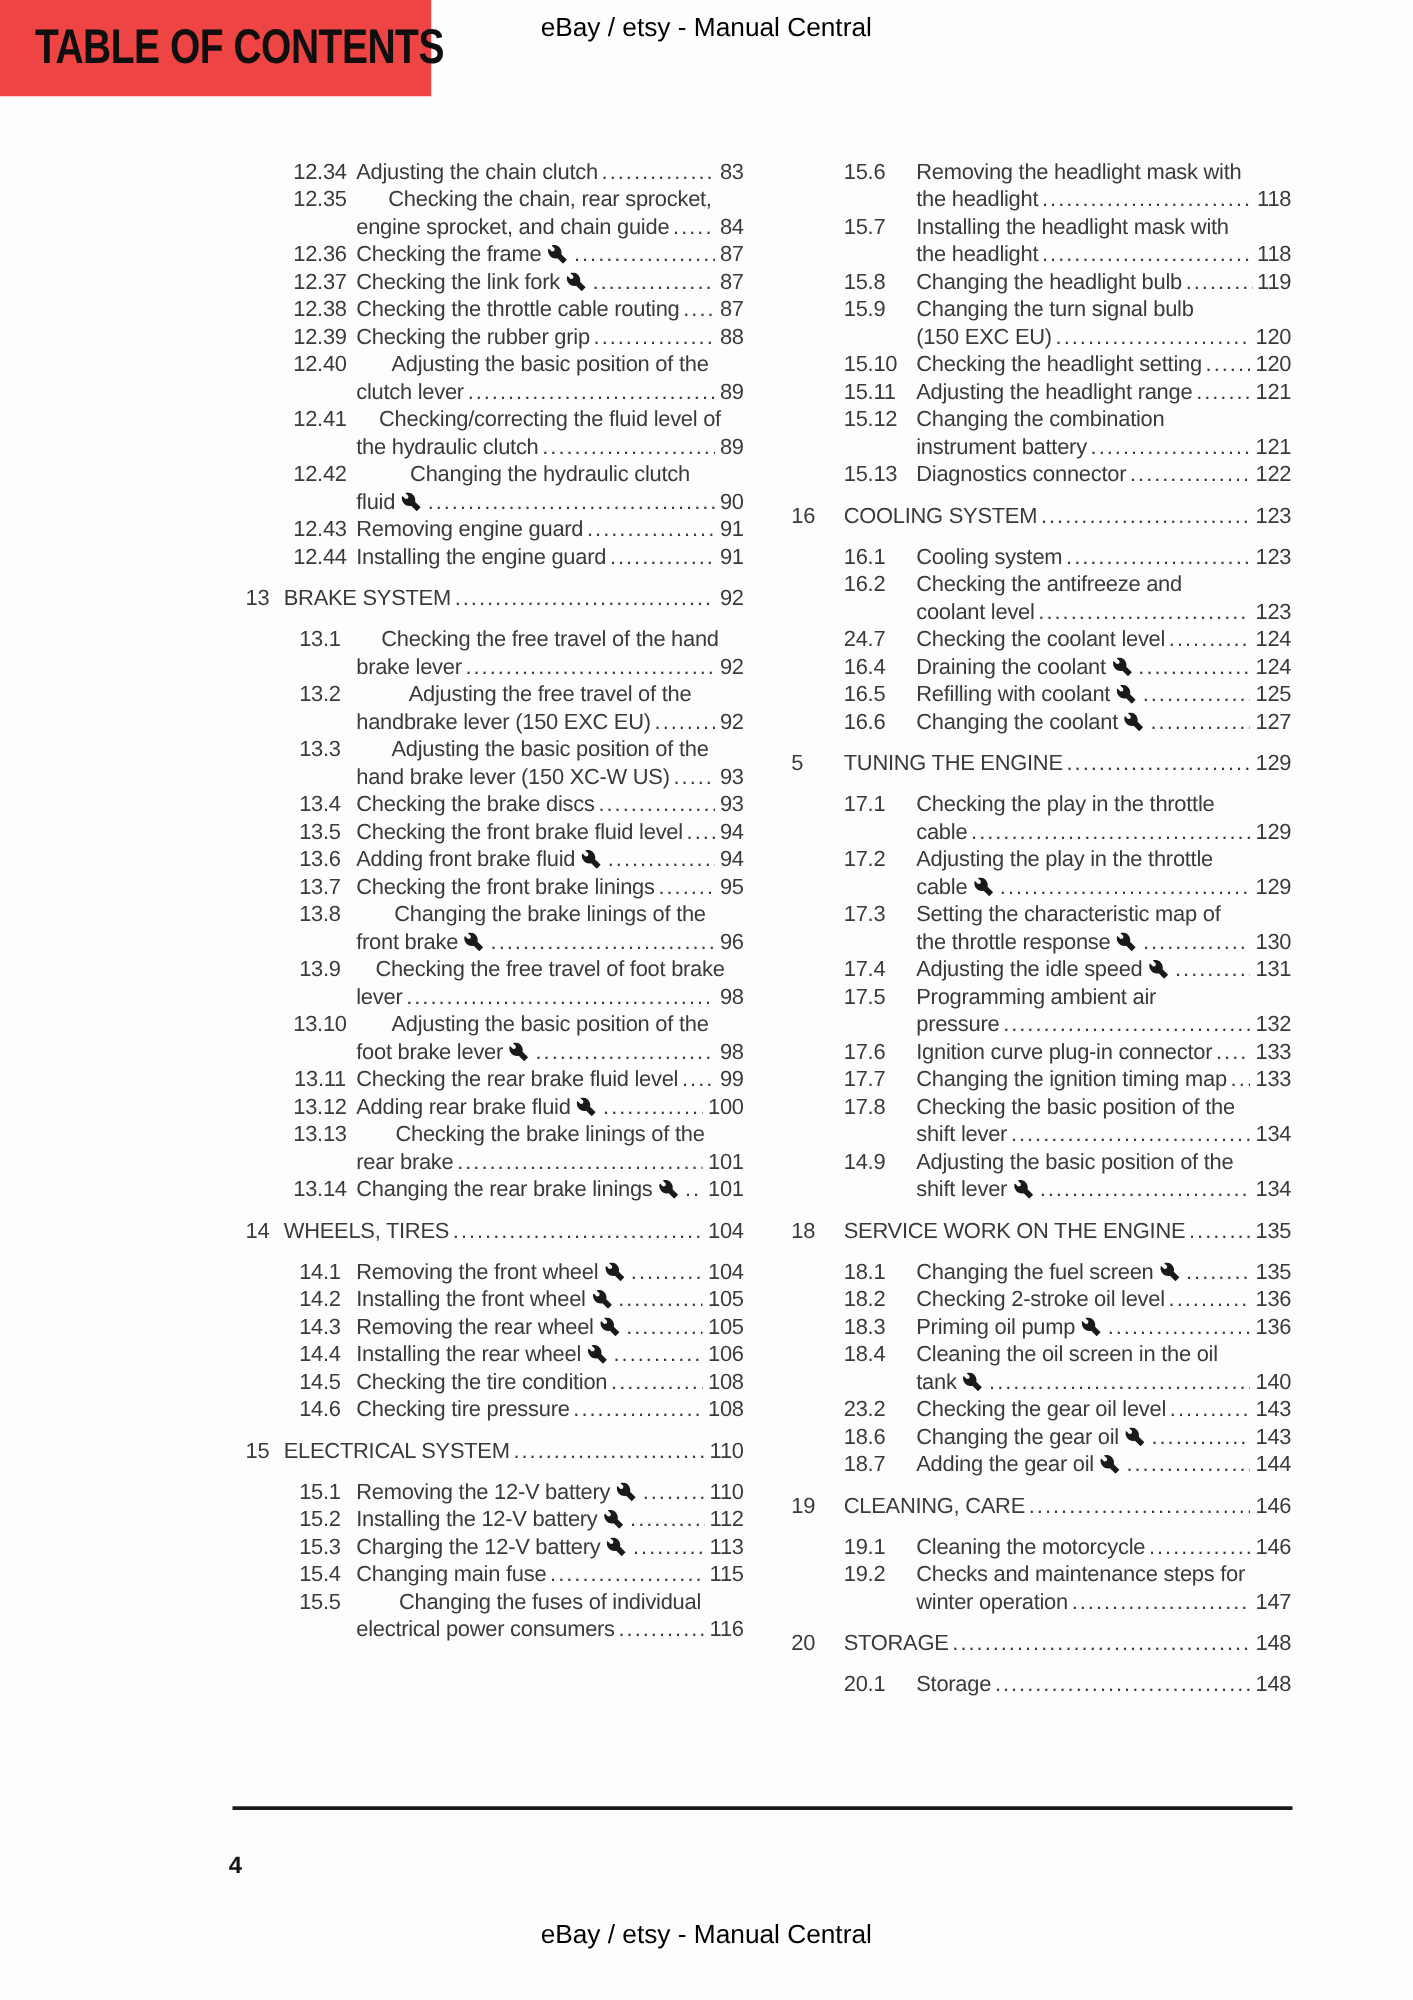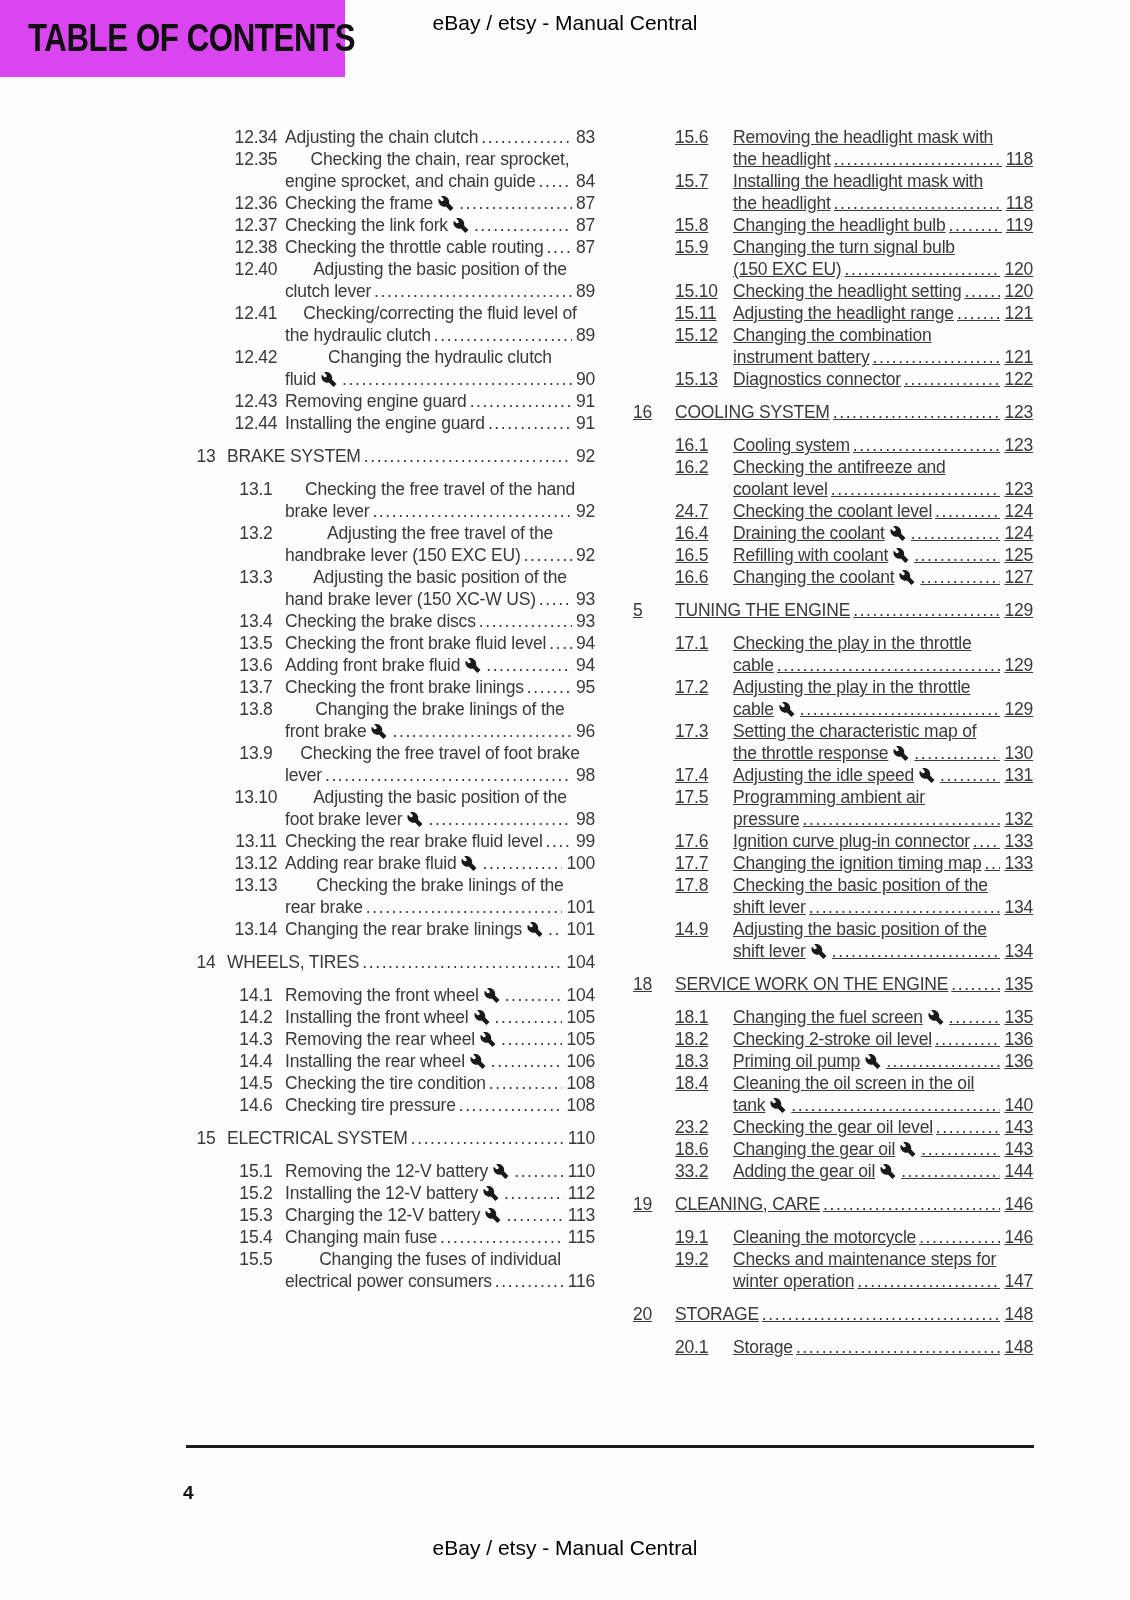--- a/index.html
+++ b/index.html
@@ -9,39 +9,39 @@
     background: #fdfdfd;
     font-family: "Liberation Sans", "DejaVu Sans", sans-serif;
     color: #3a3a3a;
     overflow: hidden;
   }
 
   
   .banner {
     position: absolute; top: 0; left: 0;
     width: 345px; height: 77px;
-    background: #d946ef;
+    background: #ef4444;
   }
   .banner-text {
     position: absolute; left: 28px; top: 50%;
     transform: translateY(-52%) scaleX(0.8);
     transform-origin: left center;
     font-size: 39px; font-weight: bold;
     color: #0f0f0f; white-space: nowrap;
     letter-spacing: -0.5px;
   }
   .header-brand {
     position: absolute; top: 11px; left: 0; width: 1130px;
     text-align: center; font-size: 21px; color: #000;
   }
 
   
   .col { position: absolute; top: 126px; }
   #col0 { left: 185px; width: 410px; text-align: center; }
-  #col1 { left: 633px; width: 400px; text-decoration: underline; }
+  #col1 { left: 633px; width: 400px; }
 
   .entry {
     display: flex;
     font-size: 17.5px; line-height: 22px;
     letter-spacing: -0.2px;
   }
   .entry.chapter { margin: 11px 0; }
   .entry.sub { padding-left: 42px; }
   .chapter .num { width: 42px; flex: none; }
   .sub .num { width: 58px; flex: none; }
@@ -145,20 +145,30 @@
       <span class="num">12.38</span>
       <div class="body">
         <div class="line last">
           <span class="txt">Checking the throttle cable routing</span>
           <span class="leader"></span>
           <span class="page">87</span>
         </div>
       </div>
     </div>
     <div class="entry sub">
+      <span class="num">12.39</span>
+      <div class="body">
+        <div class="line last">
+          <span class="txt">Checking the rubber grip</span>
+          <span class="leader"></span>
+          <span class="page">88</span>
+        </div>
+      </div>
+    </div>
+    <div class="entry sub">
       <span class="num">12.40</span>
       <div class="body">
         <div class="line">Adjusting the basic position of the</div>
         <div class="line last">
           <span class="txt">clutch lever</span>
           <span class="leader"></span>
           <span class="page">89</span>
         </div>
       </div>
     </div>
@@ -940,21 +950,21 @@
             <svg viewBox="0 0 512 512" aria-hidden="true">
               <path fill="#1a1a1a" transform="scale(-1,1) translate(-512,0)" d="M507.73 109.1c-2.24-9.03-13.54-12.09-20.12-5.51l-74.36 74.36-67.88-11.31-11.31-67.88 74.36-74.36c6.62-6.62 3.43-17.9-5.66-20.16C335.83-12.34 262.2 3.76 207.05 58.91 151.9 114.06 136.2 187.42 152.06 254.05L0 406.11 105.89 512l152.06-152.06c66.63 15.86 139.99.16 195.14-54.99 55.15-55.15 71.27-128.78 54.64-195.85z"></path>
             </svg>
           </span>
           <span class="leader"></span>
           <span class="page">143</span>
         </div>
       </div>
     </div>
     <div class="entry sub">
-      <span class="num">33.2</span>
+      <span class="num">18.7</span>
       <div class="body">
         <div class="line last">
           <span class="txt">Adding the gear oil</span>
           <span class="wrench-wrap">
             <svg viewBox="0 0 512 512" aria-hidden="true">
               <path fill="#1a1a1a" transform="scale(-1,1) translate(-512,0)" d="M507.73 109.1c-2.24-9.03-13.54-12.09-20.12-5.51l-74.36 74.36-67.88-11.31-11.31-67.88 74.36-74.36c6.62-6.62 3.43-17.9-5.66-20.16C335.83-12.34 262.2 3.76 207.05 58.91 151.9 114.06 136.2 187.42 152.06 254.05L0 406.11 105.89 512l152.06-152.06c66.63 15.86 139.99.16 195.14-54.99 55.15-55.15 71.27-128.78 54.64-195.85z"></path>
             </svg>
           </span>
           <span class="leader"></span>
           <span class="page">144</span>

